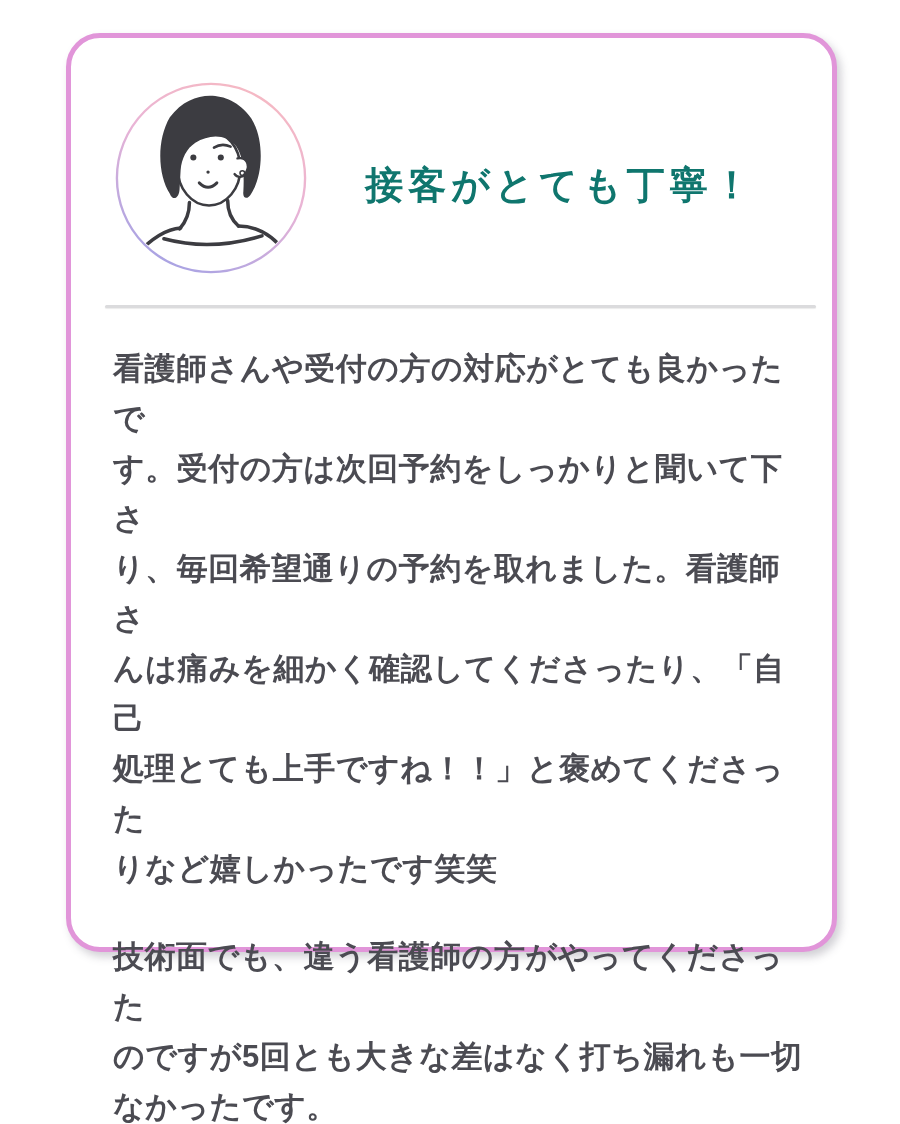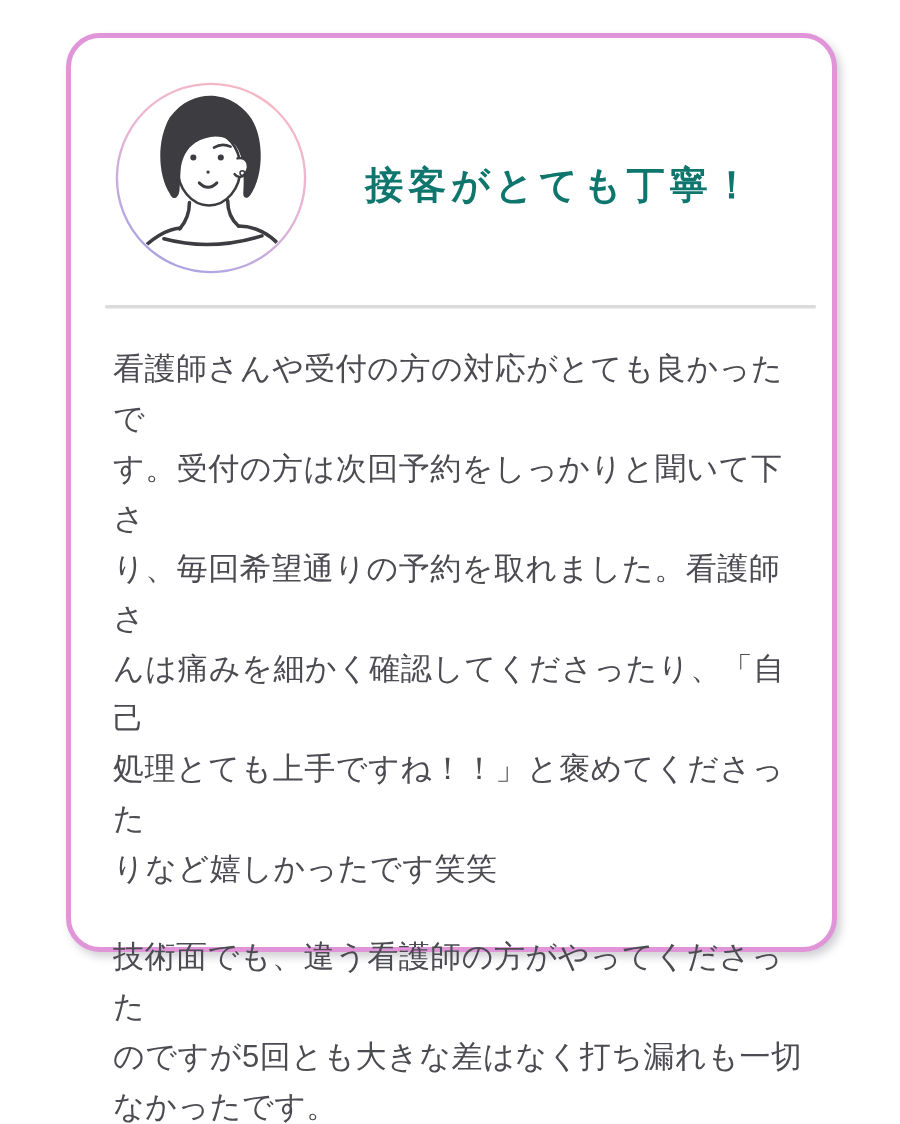--- a/index.html
+++ b/index.html
@@ -61,21 +61,21 @@
     margin: 29px -4px 0 -8px;
     box-shadow: 0 1px 1px rgba(0,0,0,0.08);
   }
   .review-body {
     margin-top: 36px;
   }
   .review-paragraph {
     margin: 0 0 38px 0;
     font-size: 31px;
     line-height: 50px;
-    font-weight: 400;
+    font-weight: 700;
     color: #4b4b52;
     letter-spacing: 0.5px;
     white-space: pre-line;
   }
   .footer-note {
     position: absolute;
     left: 108px;
     top: 1003px;
     width: 720px;
     font-size: 31px;

